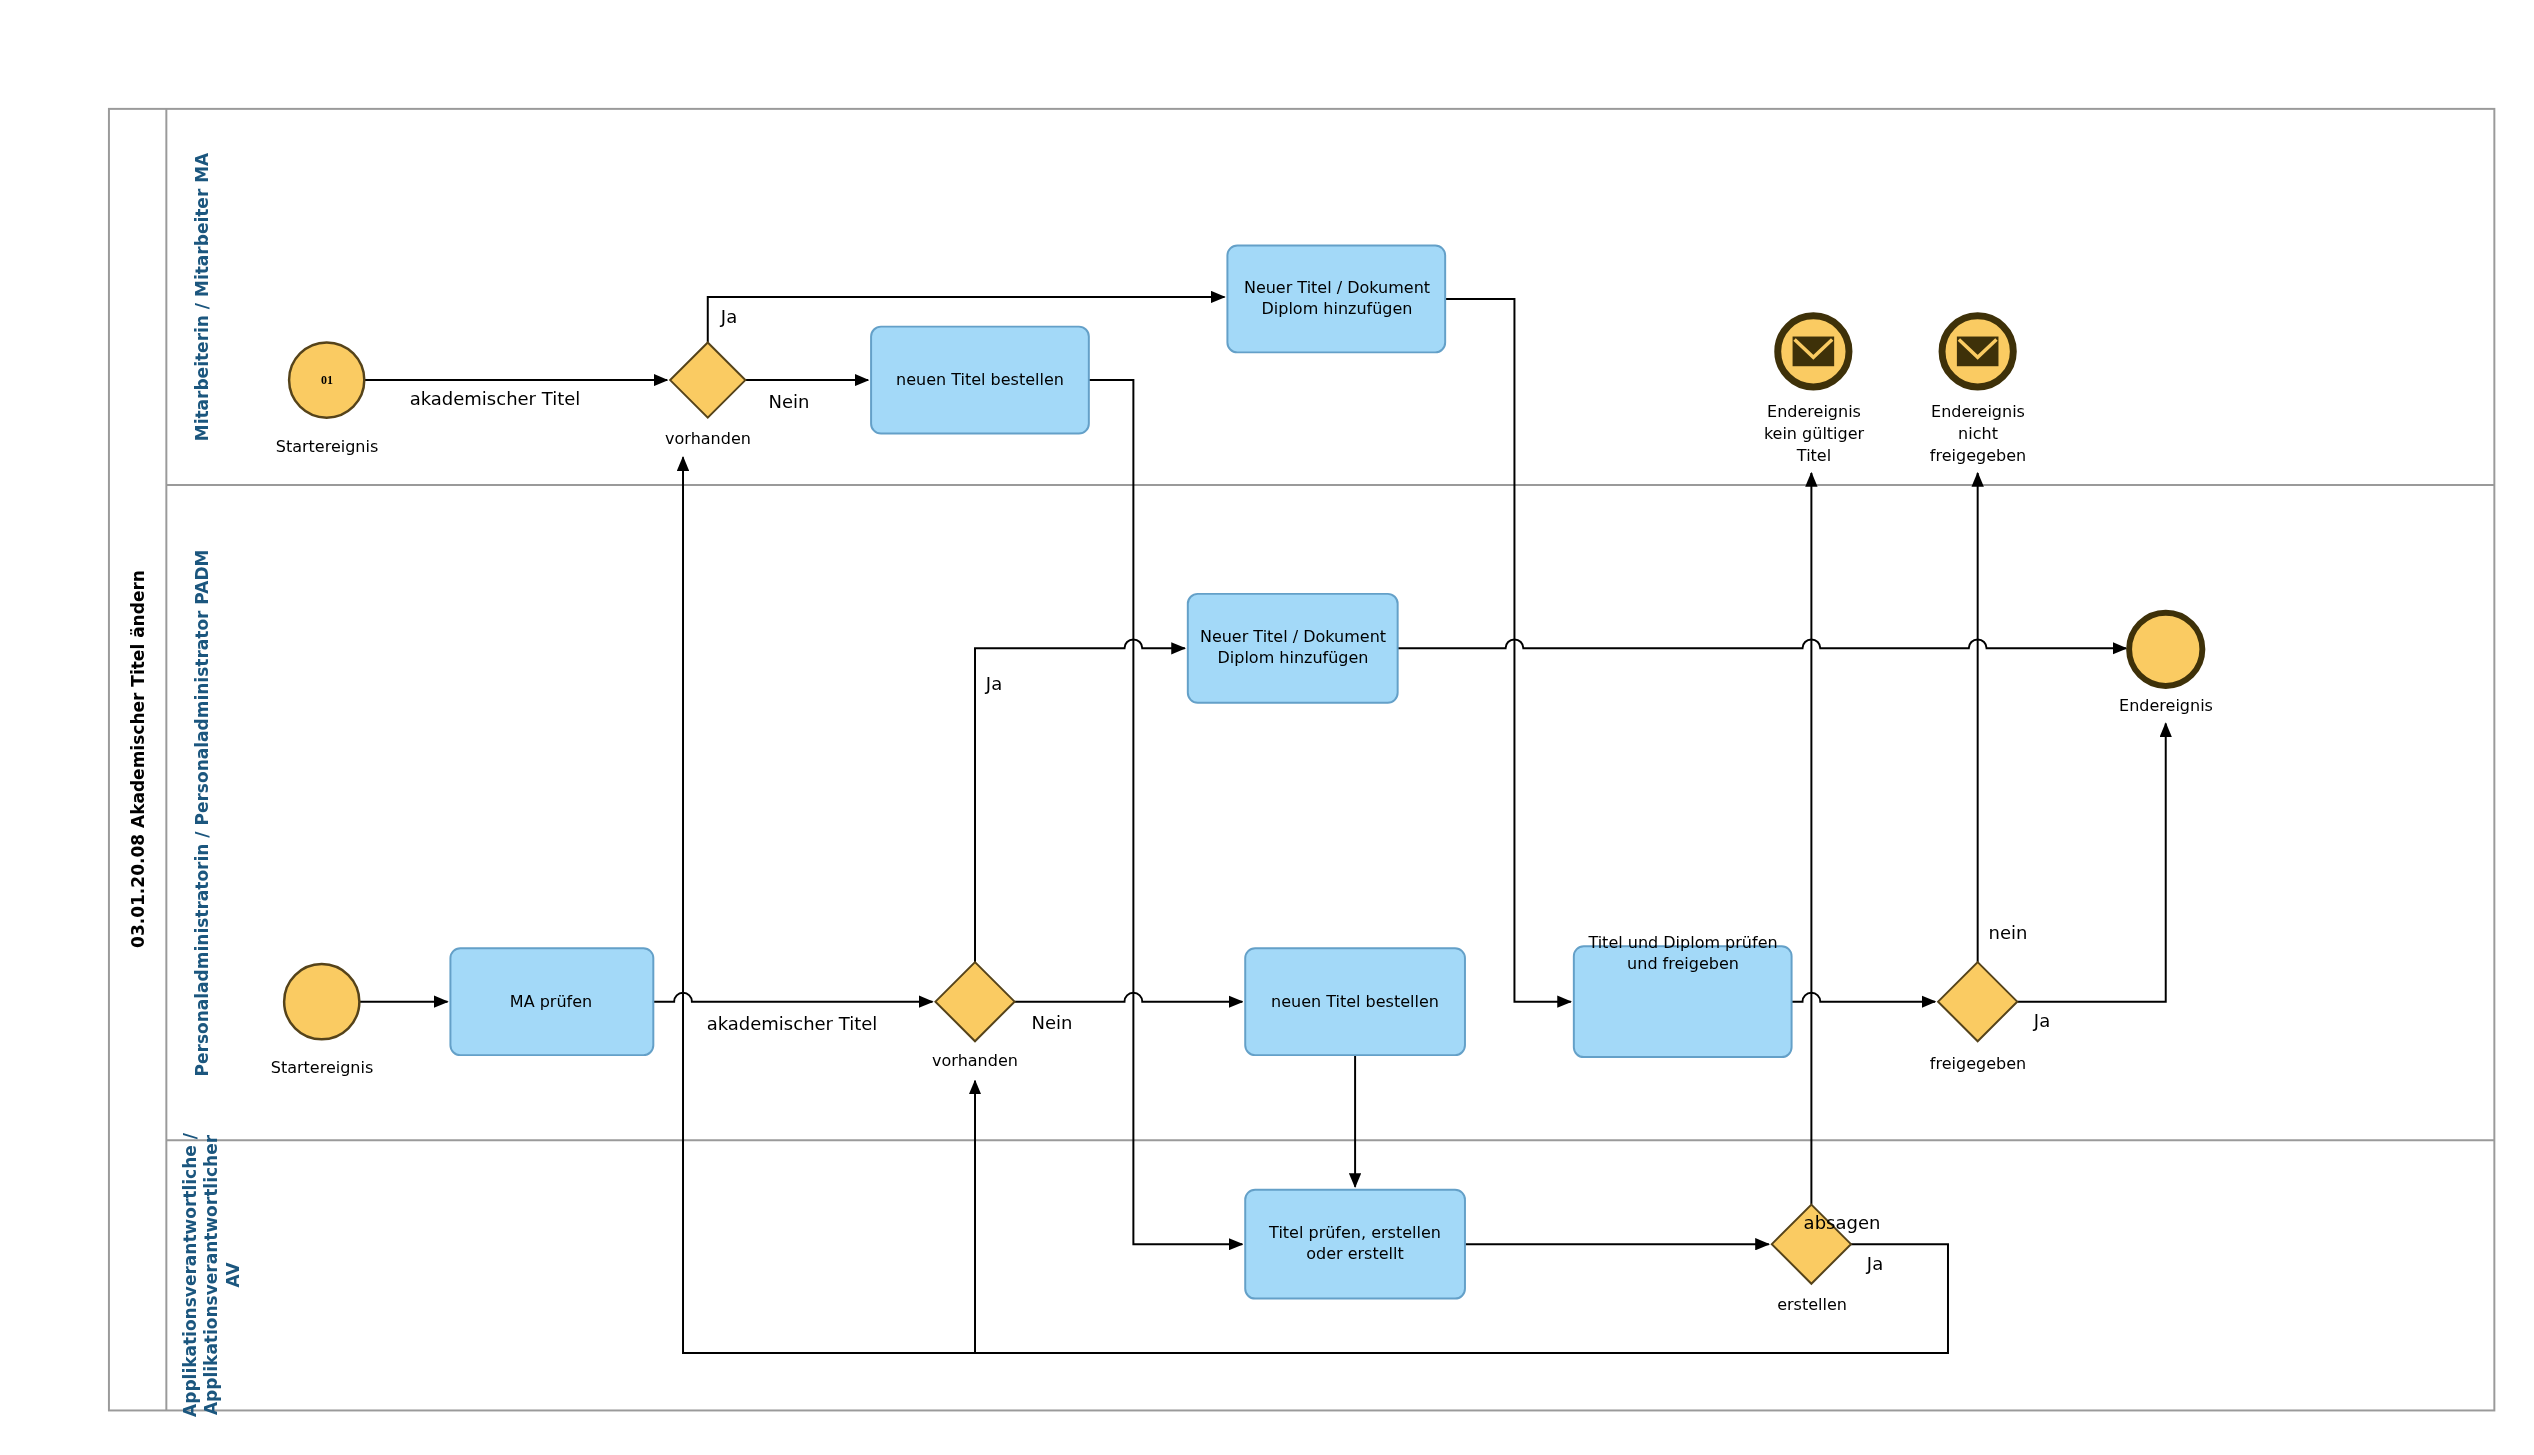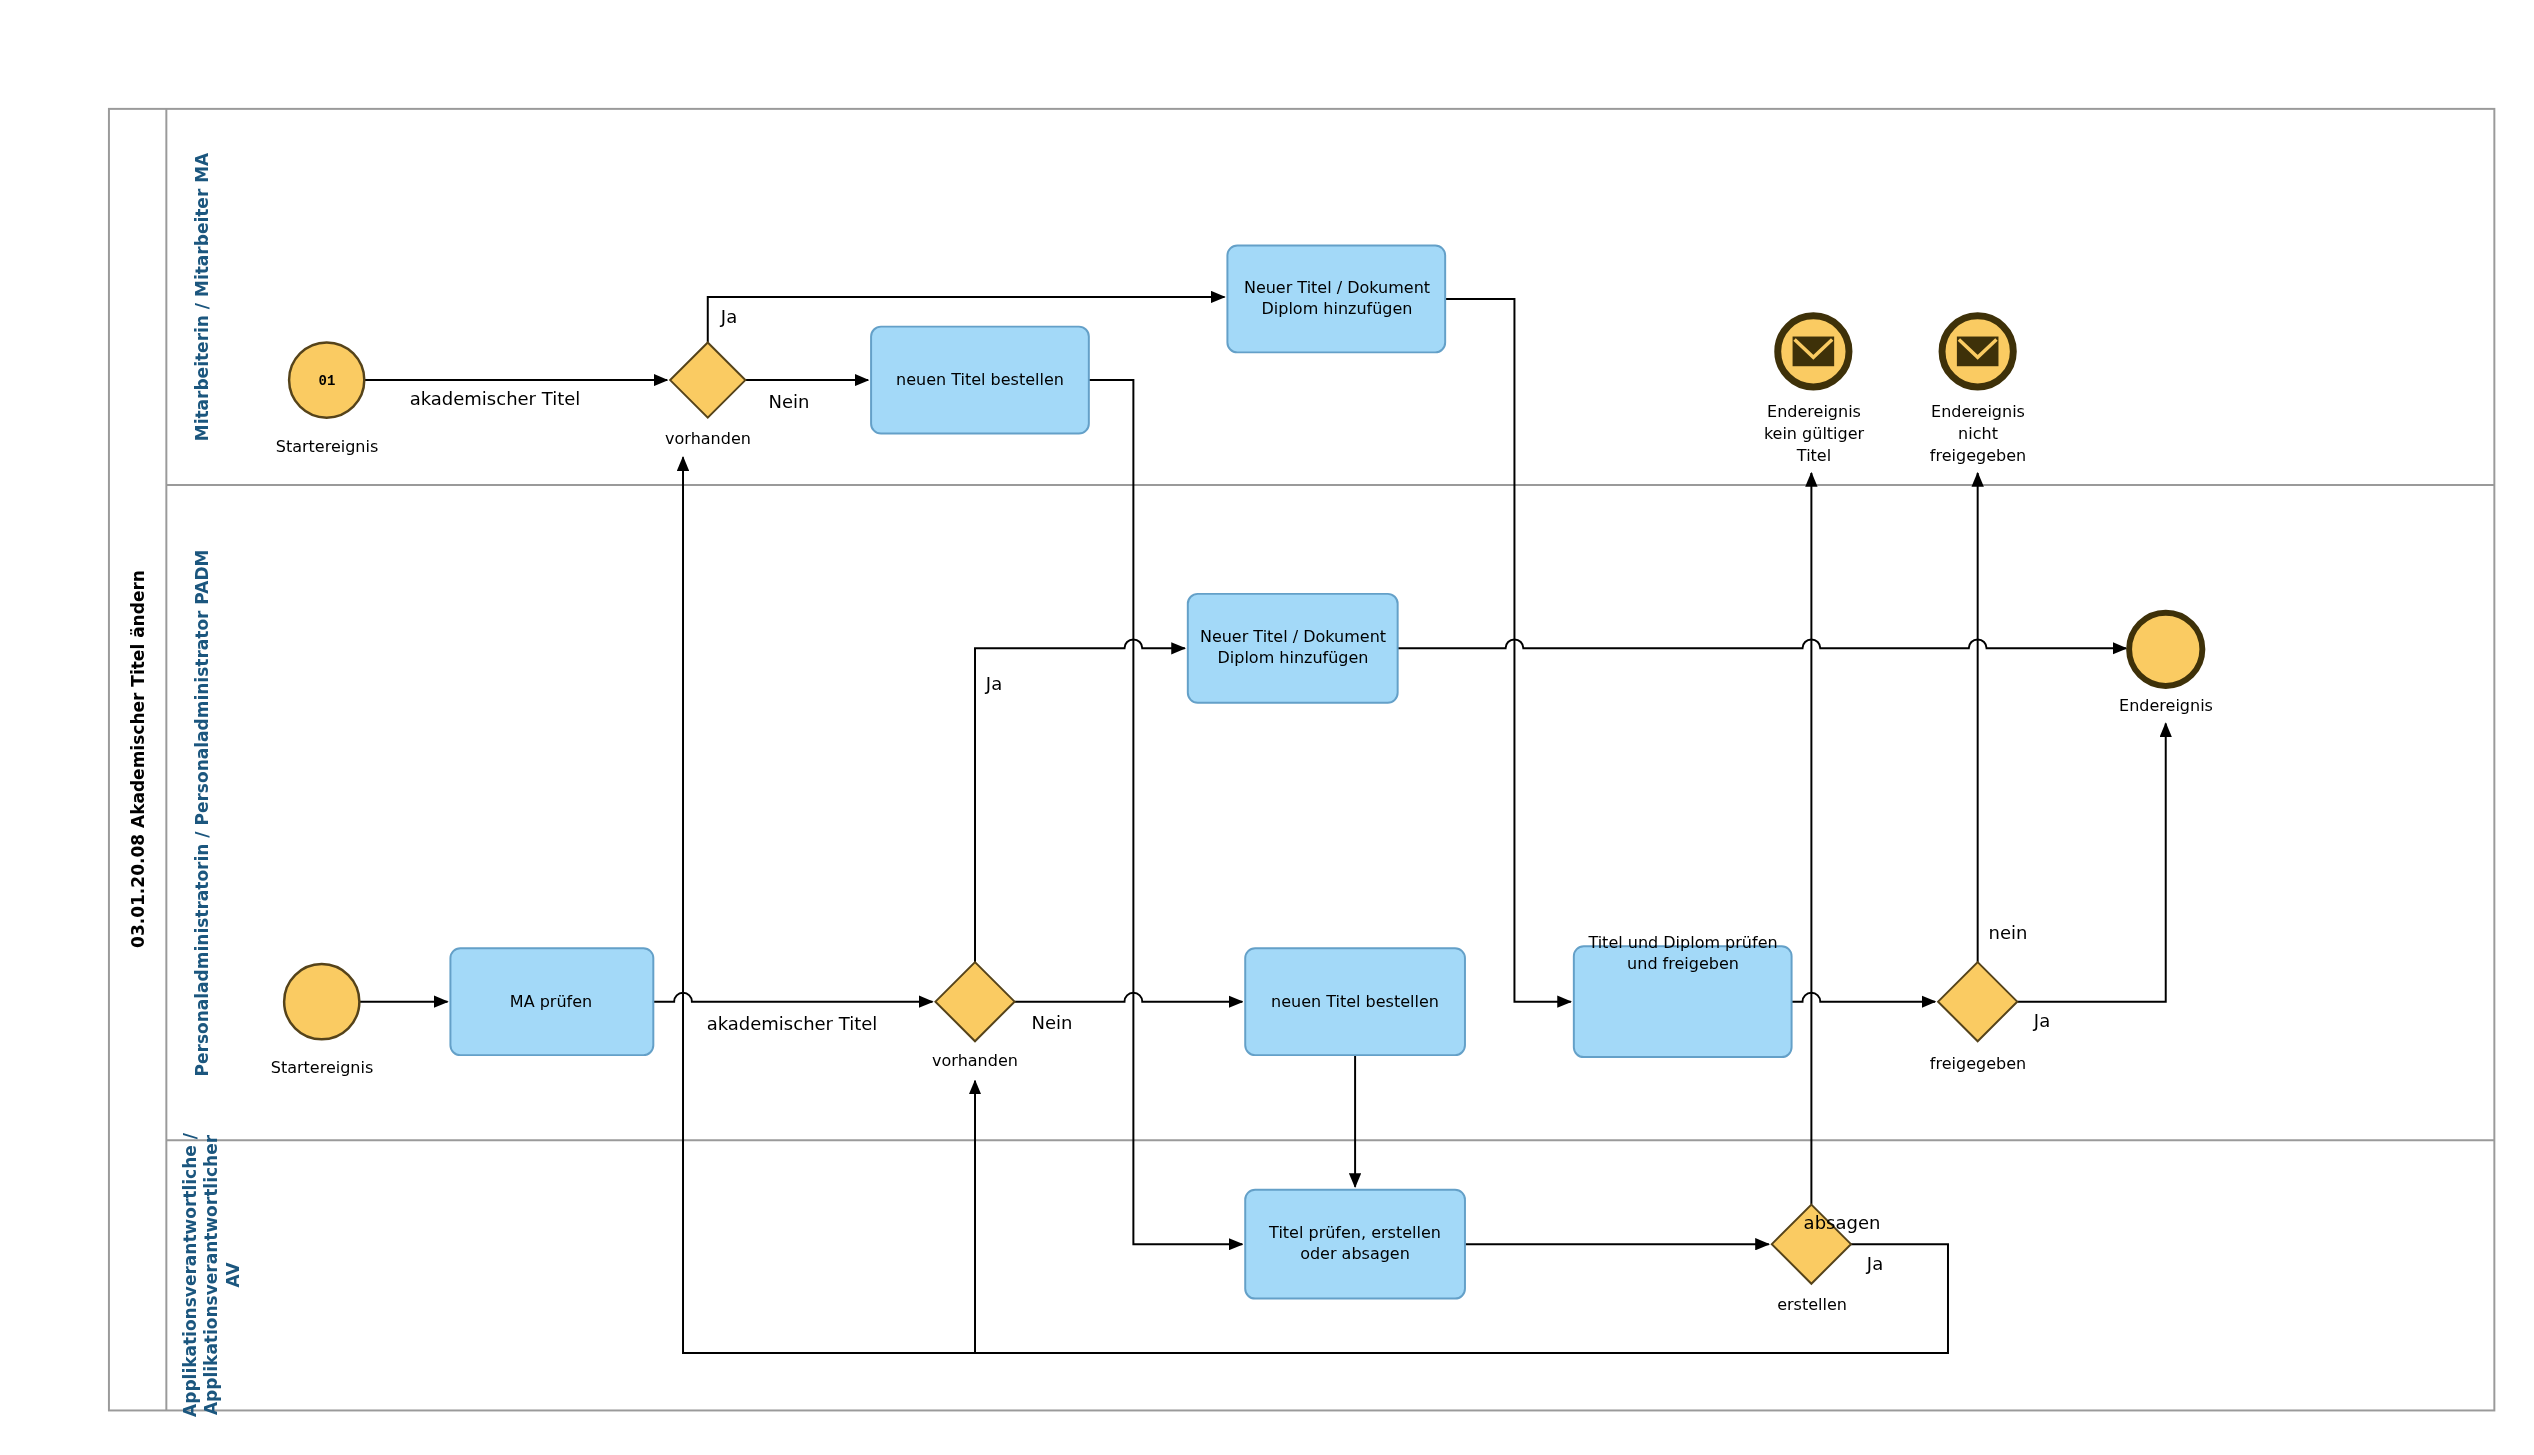--- a/index.html
+++ b/index.html
@@ -21,21 +21,21 @@
   
   .lbl { position: absolute; transform: translate(-50%, -50%); text-align: center;
          white-space: pre-line; color: #000; line-height: 1.3; }
   .lbl.rot { transform: translate(-50%, -50%) rotate(-90deg); }
   .task-label { font-size: 16px; }
   .node-label { font-size: 16px; text-align: right; }
   .end-label  { font-size: 16px; line-height: 1.38; }
   .edge-label { font-size: 18px; }
   .lane-label { font-size: 17px; font-weight: bold; color: var(--lane-label); line-height: 1.25; }
   .pool-title { font-size: 17px; font-weight: bold; color: #000; }
-  .badge { font-family: Liberation Mono, monospace; font-size: 14px; font-weight: bold; }
+  .badge { font-family: Liberation Serif, serif; font-size: 12px; font-weight: bold; }
 </style>
 </head>
 <body>
 
 <div id="canvas">
 
   <svg id="diagram-svg" width="2534" height="1455" viewBox="0 0 2560 1470">
     <defs>
       <marker id="arrow" viewBox="0 0 12 10" refX="11" refY="5" markerWidth="15" markerHeight="12.5" orient="auto-start-reverse" markerUnits="userSpaceOnUse">
         <path d="M0,0 L12,5 L0,10 Z" fill="#000000"></path>
@@ -123,21 +123,21 @@
   <div class="lbl node-label" style="left:975px; top:1061px;">vorhanden</div>
   <div class="lbl task-label" style="left:1293px; top:648px;">Neuer Titel / Dokument
 Diplom hinzufügen</div>
   <div class="lbl task-label" style="left:1355px; top:1002px;">neuen Titel bestellen</div>
   <div class="lbl task-label" style="left:1683px; top:954px;">Titel und Diplom prüfen
 und freigeben</div>
   <div class="lbl node-label" style="left:1978px; top:1064px;">freigegeben</div>
   <div class="lbl node-label" style="left:2166px; top:706px;">Endereignis</div>
 
   <div class="lbl task-label" style="left:1355px; top:1244px;">Titel prüfen, erstellen
-oder absagen</div>
+oder erstellt</div>
   <div class="lbl node-label" style="left:1812px; top:1305px;">erstellen</div>
 
   <div class="lbl edge-label" style="left:495px; top:399px;">akademischer Titel</div>
   <div class="lbl edge-label" style="left:729px; top:317px;">Ja</div>
   <div class="lbl edge-label" style="left:789px; top:402px;">Nein</div>
   <div class="lbl edge-label" style="left:792px; top:1024px;">akademischer Titel</div>
   <div class="lbl edge-label" style="left:994px; top:684px;">Ja</div>
   <div class="lbl edge-label" style="left:1052px; top:1023px;">Nein</div>
   <div class="lbl edge-label" style="left:2008px; top:933px;">nein</div>
   <div class="lbl edge-label" style="left:2042px; top:1021px;">Ja</div>

